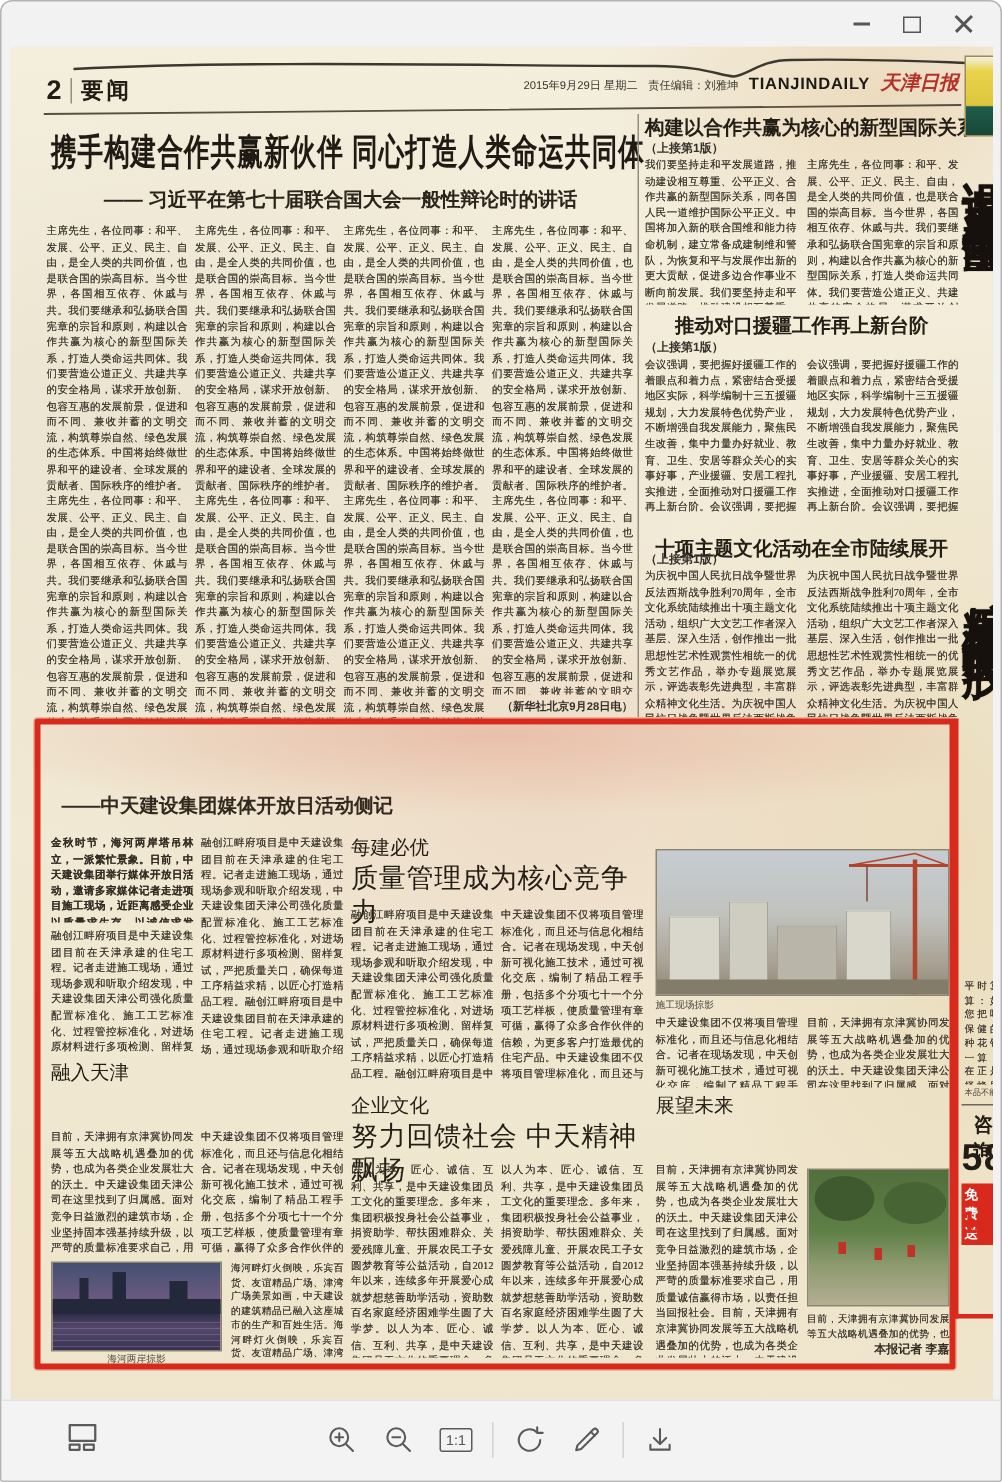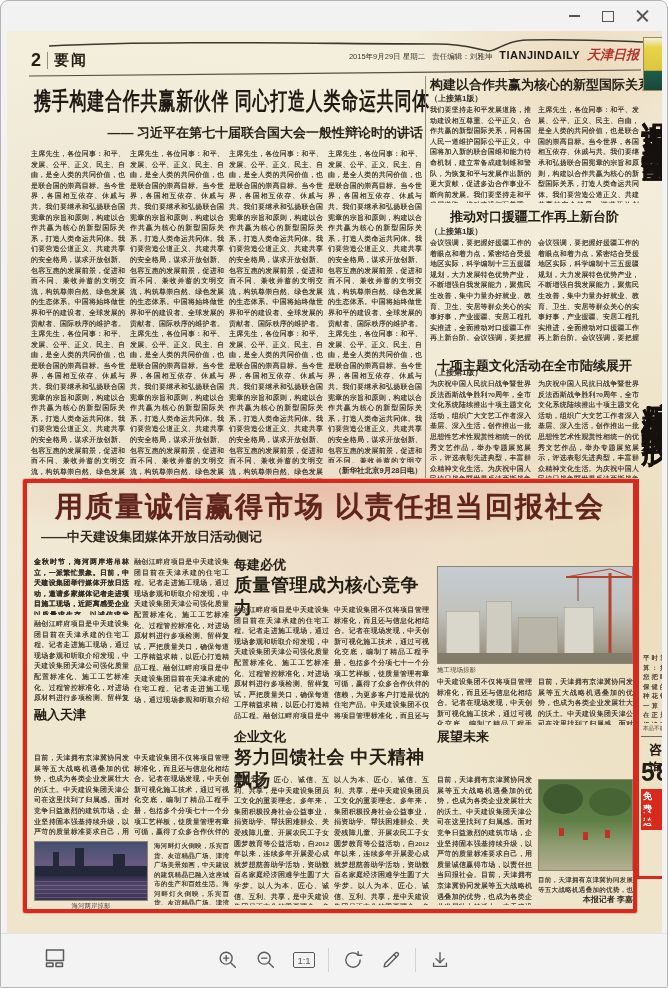--- a/index.html
+++ b/index.html
@@ -23,40 +23,40 @@
       radial-gradient(ellipse 420px 240px at 55% 55%, rgba(228,188,168,.30), transparent 72%),
       radial-gradient(ellipse 500px 380px at 18% 30%, rgba(205,196,172,.22), transparent 70%),
       radial-gradient(ellipse 300px 500px at 97% 60%, rgba(220,196,140,.30), transparent 72%),
       linear-gradient(#f4eedd,#efe5cc);}
   .tx{font-family:"Liberation Serif",serif;font-size:7px;line-height:10.6px;color:#3f3a31;text-align:justify;
       overflow:hidden;word-break:break-all;text-shadow:0 0 .4px rgba(64,54,44,.85);}
   .tx65{font-size:6.5px;line-height:9.5px;}
   .lede{font-weight:700;color:#322c24;}
   .h-main{font-weight:700;font-family:"Liberation Sans",sans-serif;color:#1f1a13;font-size:24px;
           white-space:nowrap;transform:scaleX(.71);transform-origin:0 50%;letter-spacing:1px;}
-  .h-sub{font-weight:700;font-size:13px;color:#2a241b;text-align:right;white-space:nowrap;}
+  .h-sub{font-weight:700;font-size:13px;color:#2a241b;text-align:center;white-space:nowrap;}
   .h-news{font-weight:700;font-size:13px;color:#241f16;text-align:center;white-space:nowrap;}
   .note{font-weight:700;font-size:8px;color:#35302a;}
   .signoff{font-weight:700;font-size:7.5px;color:#35302a;text-align:right;}
   .vline{width:1px;background:#968e7c;}
   .pagelabel{display:flex;align-items:center;gap:6px;color:#211c14;}
   .pagelabel .num{font-size:18px;font-weight:700;}
   .pagelabel .sec{font-size:15px;font-weight:700;letter-spacing:2px;}
   .dateline{display:flex;align-items:baseline;gap:7px;justify-content:flex-end;color:#3a352c;}
   .dateline .small{font-size:7.5px;}
   .dateline .brand{font-size:11px;font-weight:700;letter-spacing:.5px;color:#1d1a14;}
   .dateline .brandcn{font-family:"Liberation Serif",serif;font-style:italic;font-weight:700;font-size:13px;color:#b5322a;}
   
   .fbox{border:4px solid #d8291c;border-radius:2px;box-shadow:0 0 0 1px rgba(216,41,28,.25);}
   .fbox:before{content:"";position:absolute;left:0;right:0;top:0;height:90px;
       background:radial-gradient(ellipse 480px 70px at 50% 8%, rgba(222,120,98,.30), transparent 78%);}
   .f-head{font-weight:700;font-size:28px;letter-spacing:2px;color:#5f241c;text-align:center;white-space:nowrap;
           text-shadow:0 0 .7px rgba(122,46,34,.55);}
   .f-sub{font-weight:700;font-size:13px;color:#32291f;}
-  .kick{font-weight:700;color:#231d14;line-height:1.3;}
+  .kick{font-weight:400;color:#231d14;line-height:1.3;}
   .kick .k1{font-size:13px;display:block;}
   .kick .k2{font-size:18px;display:block;letter-spacing:.5px;}
   .caption{font-size:6.5px;color:#4c463c;font-family:"Liberation Serif",serif;}
   .byline{font-weight:700;font-size:8px;color:#332d24;text-align:right;}
   
   .ph{overflow:hidden;border:1px solid #8d8574;box-sizing:border-box;}
   .ph-build{background:linear-gradient(#c6ccd2 0%,#c0c2bd 45%,#a9a294 78%,#8f8878 100%);}
   .ph-river{background:linear-gradient(#445070 0%,#6a5a80 40%,#2e2c48 58%,#55486b 75%,#3a3350 100%);}
   .ph-park{background:linear-gradient(#51703c 0%,#5e7f46 45%,#8c9a6e 70%,#b4ae92 100%);}
   .bld{position:absolute;background:#d9d6cb;box-shadow:inset 0 0 0 .5px #9b968a;}
@@ -136,21 +136,20 @@
     <div class="ab note" style="left:423px;top:195px;">（上接第1版）</div>
     <div class="ab tx" style="left:423px;top:207px;width:101px;height:105px;">会议强调，要把握好援疆工作的着眼点和着力点，紧密结合受援地区实际，科学编制十三五援疆规划，大力发展特色优势产业，不断增强自我发展能力，聚焦民生改善，集中力量办好就业、教育、卫生、安居等群众关心的实事好事，产业援疆、安居工程扎实推进，全面推动对口援疆工作再上新台阶。会议强调，要把握好援疆工作的着眼点和着力点，紧密结合受援地区实际，科学编制十三五援疆规划，大力发展特色优势产业，不断增强自我发展能力，聚焦民生改善，集中力量办好就业、教育、卫生、安居等群众关心的实事好事，产业援疆、安居工程扎实推进，全面推动对口援疆工作再上新台阶。</div>
     <div class="ab tx" style="left:531px;top:207px;width:101px;height:105px;">会议强调，要把握好援疆工作的着眼点和着力点，紧密结合受援地区实际，科学编制十三五援疆规划，大力发展特色优势产业，不断增强自我发展能力，聚焦民生改善，集中力量办好就业、教育、卫生、安居等群众关心的实事好事，产业援疆、安居工程扎实推进，全面推动对口援疆工作再上新台阶。会议强调，要把握好援疆工作的着眼点和着力点，紧密结合受援地区实际，科学编制十三五援疆规划，大力发展特色优势产业，不断增强自我发展能力，聚焦民生改善，集中力量办好就业、教育、卫生、安居等群众关心的实事好事，产业援疆、安居工程扎实推进，全面推动对口援疆工作再上新台阶。</div>
 
     <div class="ab h-news" style="left:423px;top:326px;width:209px;">十项主题文化活动在全市陆续展开</div>
     <div class="ab note" style="left:423px;top:336px;">（上接第1版）</div>
     <div class="ab tx" style="left:423px;top:348px;width:101px;height:99px;">为庆祝中国人民抗日战争暨世界反法西斯战争胜利70周年，全市文化系统陆续推出十项主题文化活动，组织广大文艺工作者深入基层、深入生活，创作推出一批思想性艺术性观赏性相统一的优秀文艺作品，举办专题展览展示，评选表彰先进典型，丰富群众精神文化生活。为庆祝中国人民抗日战争暨世界反法西斯战争胜利70周年，全市文化系统陆续推出十项主题文化活动，组织广大文艺工作者深入基层、深入生活，创作推出一批思想性艺术性观赏性相统一的优秀文艺作品，举办专题展览展示，评选表彰先进典型，丰富群众精神文化生活。</div>
     <div class="ab tx" style="left:531px;top:348px;width:101px;height:99px;">为庆祝中国人民抗日战争暨世界反法西斯战争胜利70周年，全市文化系统陆续推出十项主题文化活动，组织广大文艺工作者深入基层、深入生活，创作推出一批思想性艺术性观赏性相统一的优秀文艺作品，举办专题展览展示，评选表彰先进典型，丰富群众精神文化生活。为庆祝中国人民抗日战争暨世界反法西斯战争胜利70周年，全市文化系统陆续推出十项主题文化活动，组织广大文艺工作者深入基层、深入生活，创作推出一批思想性艺术性观赏性相统一的优秀文艺作品，举办专题展览展示，评选表彰先进典型，丰富群众精神文化生活。</div>
 
     <div class="ab fbox" style="left:16px;top:448px;width:606px;height:426px;">
-      <div class="ab f-head" style="left:8px;top:5px;right:8px;">用质量诚信赢得市场  以责任担当回报社会</div>
       <div class="ab f-sub" style="left:14px;top:45px;">——中天建设集团媒体开放日活动侧记</div>
 
       <div class="ab tx lede" style="left:7px;top:74px;width:95px;height:58px;">金秋时节，海河两岸塔吊林立，一派繁忙景象。日前，中天建设集团举行媒体开放日活动，邀请多家媒体记者走进项目施工现场，近距离感受企业以质量求生存、以诚信求发展、以责任回报社会的经营理念。</div>
       <div class="ab tx" style="left:7px;top:136px;width:95px;height:84px;">融创江畔府项目是中天建设集团目前在天津承建的住宅工程。记者走进施工现场，通过现场参观和听取介绍发现，中天建设集团天津公司强化质量配置标准化、施工工艺标准化、过程管控标准化，对进场原材料进行多项检测、留样复试，严把质量关口，确保每道工序精益求精，以匠心打造精品工程。融创江畔府项目是中天建设集团目前在天津承建的住宅工程。记者走进施工现场，通过现场参观和听取介绍发现，中天建设集团天津公司强化质量配置标准化、施工工艺标准化、过程管控标准化，对进场原材料进行多项检测、留样复试，严把质量关口，确保每道工序精益求精，以匠心打造精品工程。</div>
       <div class="ab tx" style="left:107px;top:74px;width:95px;height:146px;">融创江畔府项目是中天建设集团目前在天津承建的住宅工程。记者走进施工现场，通过现场参观和听取介绍发现，中天建设集团天津公司强化质量配置标准化、施工工艺标准化、过程管控标准化，对进场原材料进行多项检测、留样复试，严把质量关口，确保每道工序精益求精，以匠心打造精品工程。融创江畔府项目是中天建设集团目前在天津承建的住宅工程。记者走进施工现场，通过现场参观和听取介绍发现，中天建设集团天津公司强化质量配置标准化、施工工艺标准化、过程管控标准化，对进场原材料进行多项检测、留样复试，严把质量关口，确保每道工序精益求精，以匠心打造精品工程。</div>
 
       <div class="ab kick" style="left:7px;top:224px;width:196px;">
         <span class="k1">融入天津</span>
       </div>
       <div class="ab tx" style="left:7px;top:270px;width:95px;height:84px;">目前，天津拥有京津冀协同发展等五大战略机遇叠加的优势，也成为各类企业发展壮大的沃土。中天建设集团天津公司在这里找到了归属感。面对竞争日益激烈的建筑市场，企业坚持固本强基持续升级，以严苛的质量标准要求自己，用质量诚信赢得市场，以责任担当回报社会。目前，天津拥有京津冀协同发展等五大战略机遇叠加的优势，也成为各类企业发展壮大的沃土。中天建设集团天津公司在这里找到了归属感。面对竞争日益激烈的建筑市场，企业坚持固本强基持续升级，以严苛的质量标准要求自己，用质量诚信赢得市场，以责任担当回报社会。</div>

